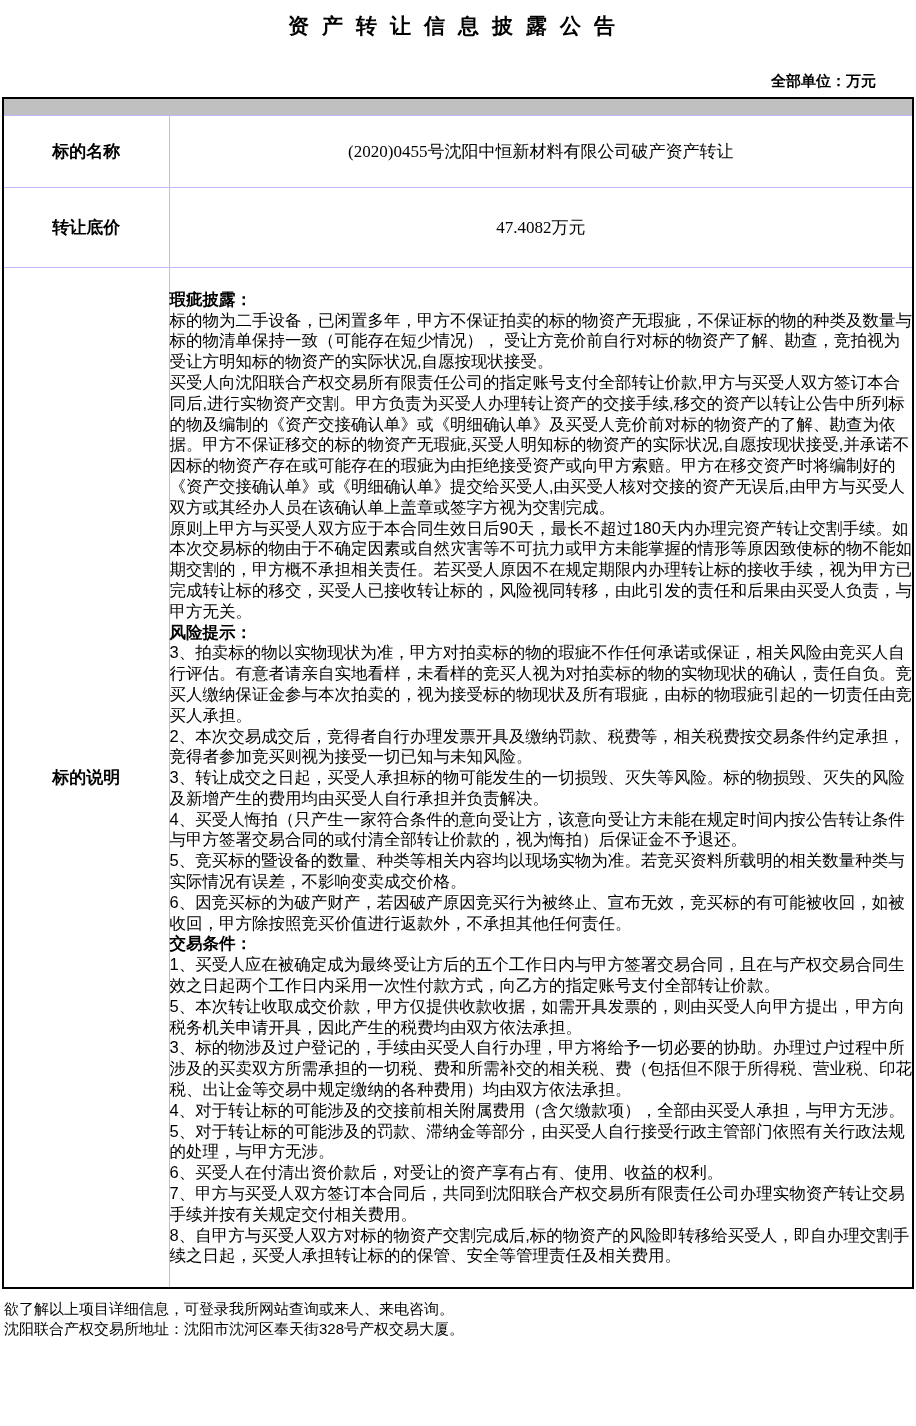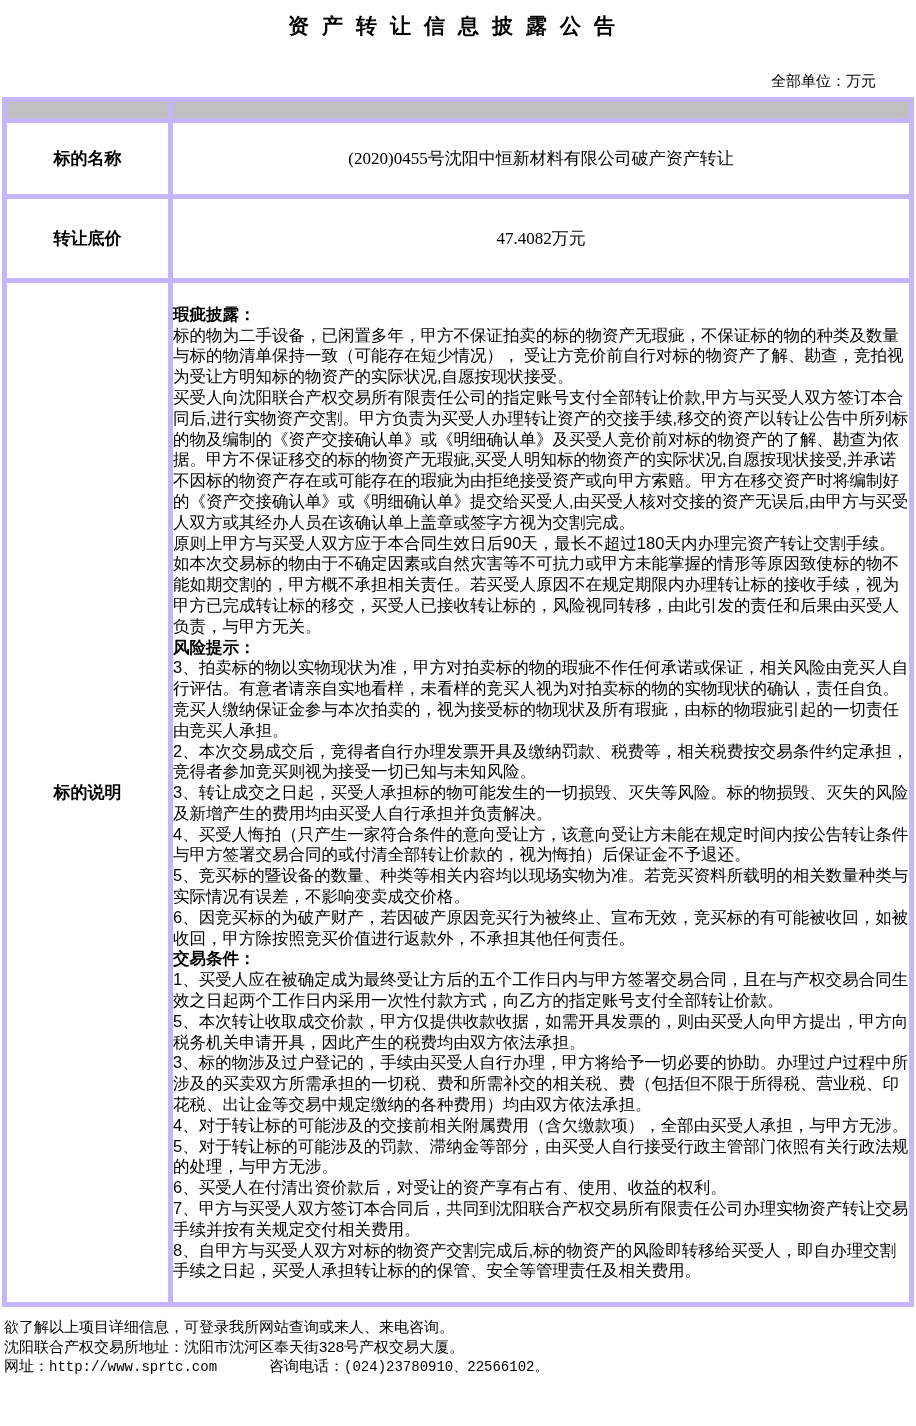--- a/index.html
+++ b/index.html
@@ -18,33 +18,33 @@
     font-weight: bold;
     font-size: 21px;
     letter-spacing: 13px;
     white-space: nowrap;
   }
   .unit-note {
     margin-top: 32px;
     margin-bottom: 6px;
     padding-right: 40px;
     text-align: right;
-    font-weight: normal;
+    font-weight: bold;
     font-size: 15px;
   }
 
   table.disclosure {
     width: 912px;
     margin-left: 2px;
     border-collapse: collapse;
     table-layout: fixed;
     border: 2px solid #000;
   }
   table.disclosure td {
-    border: 5px solid #c4b5fd;
+    border: 1px solid #c4b5fd;
     padding: 0;
     vertical-align: middle;
   }
   col.c-label { width: 166px; }
 
   tr.gray-row td {
     height: 16px;
     background: #c0c0c0;
   }
 
@@ -148,18 +148,15 @@
             </div>
       </td>
     </tr>
 
   </tbody>
     </table>
 
   <div class="footer">
     <div class="footer-line">欲了解以上项目详细信息，可登录我所网站查询或来人、来电咨询。</div>
     <div class="footer-line">沈阳联合产权交易所地址：沈阳市沈河区奉天街328号产权交易大厦。</div>
-    <div class="footer-line">
-      <span>网址：</span><span class="mono">http://www.sprtc.com</span><span class="phone-part">咨询电话：</span><span class="mono">(024)23780910、22566102。</span>
-    </div>
   </div>
 
 </div>
 
 </body></html>

